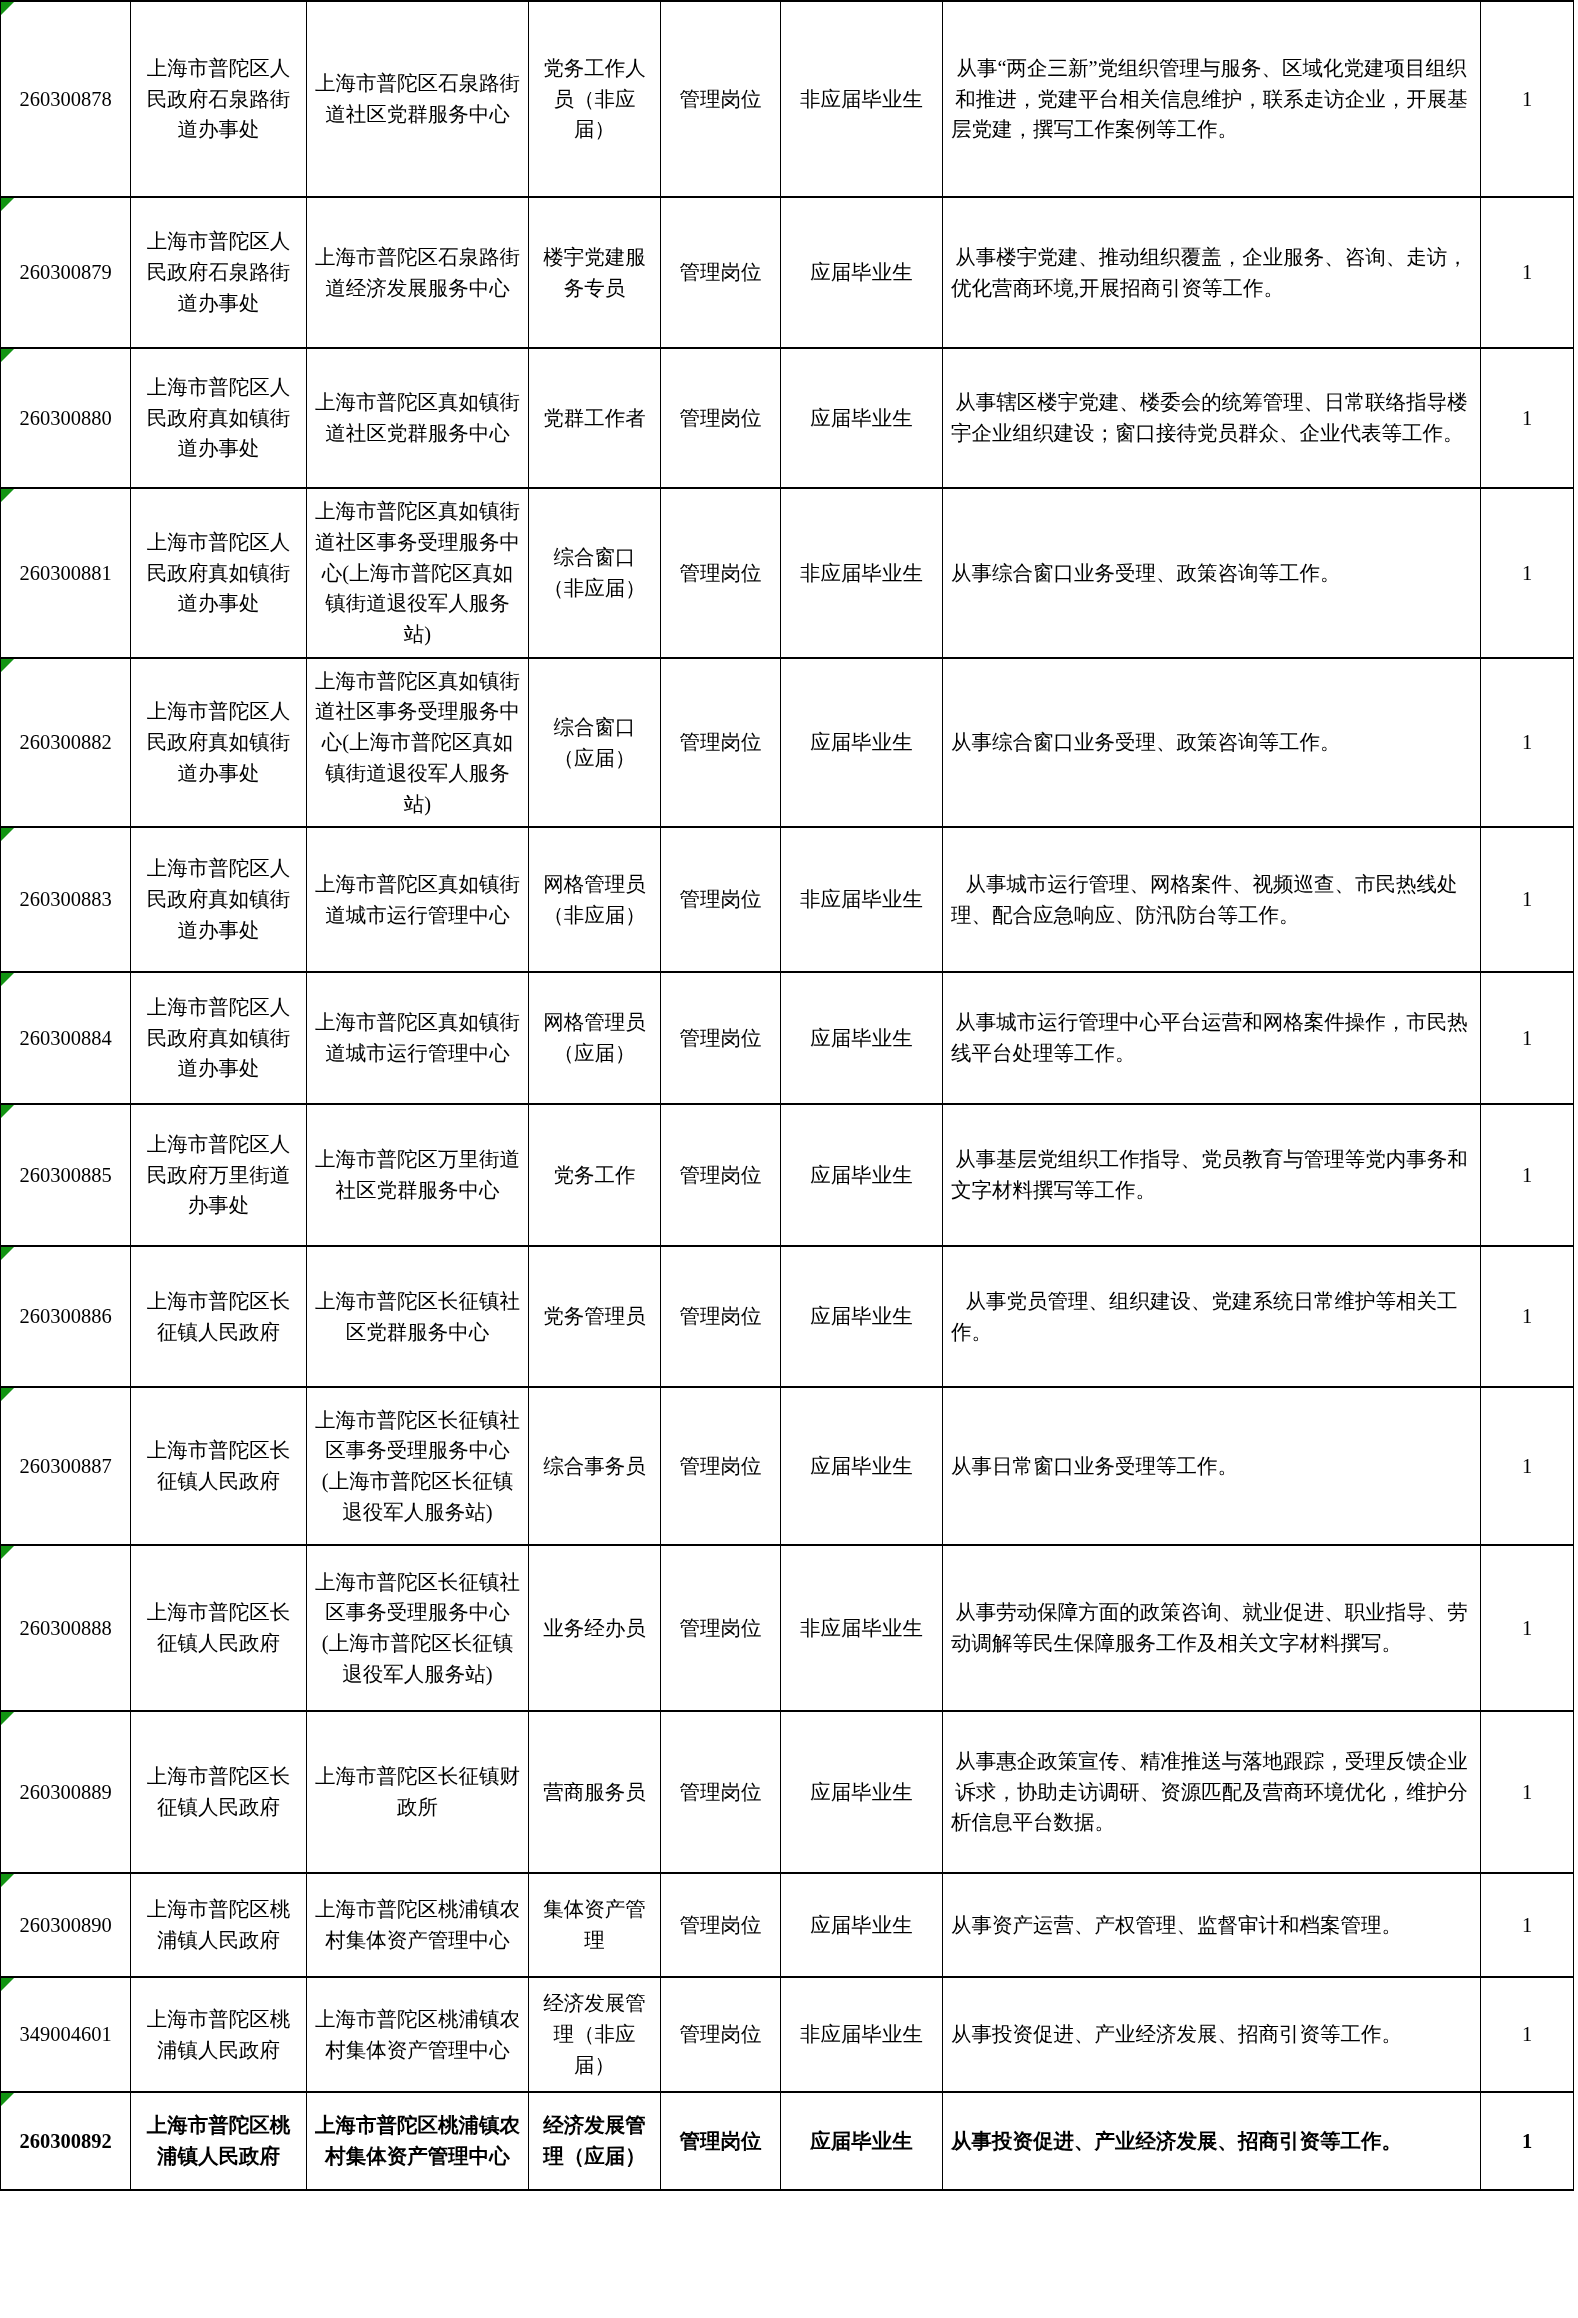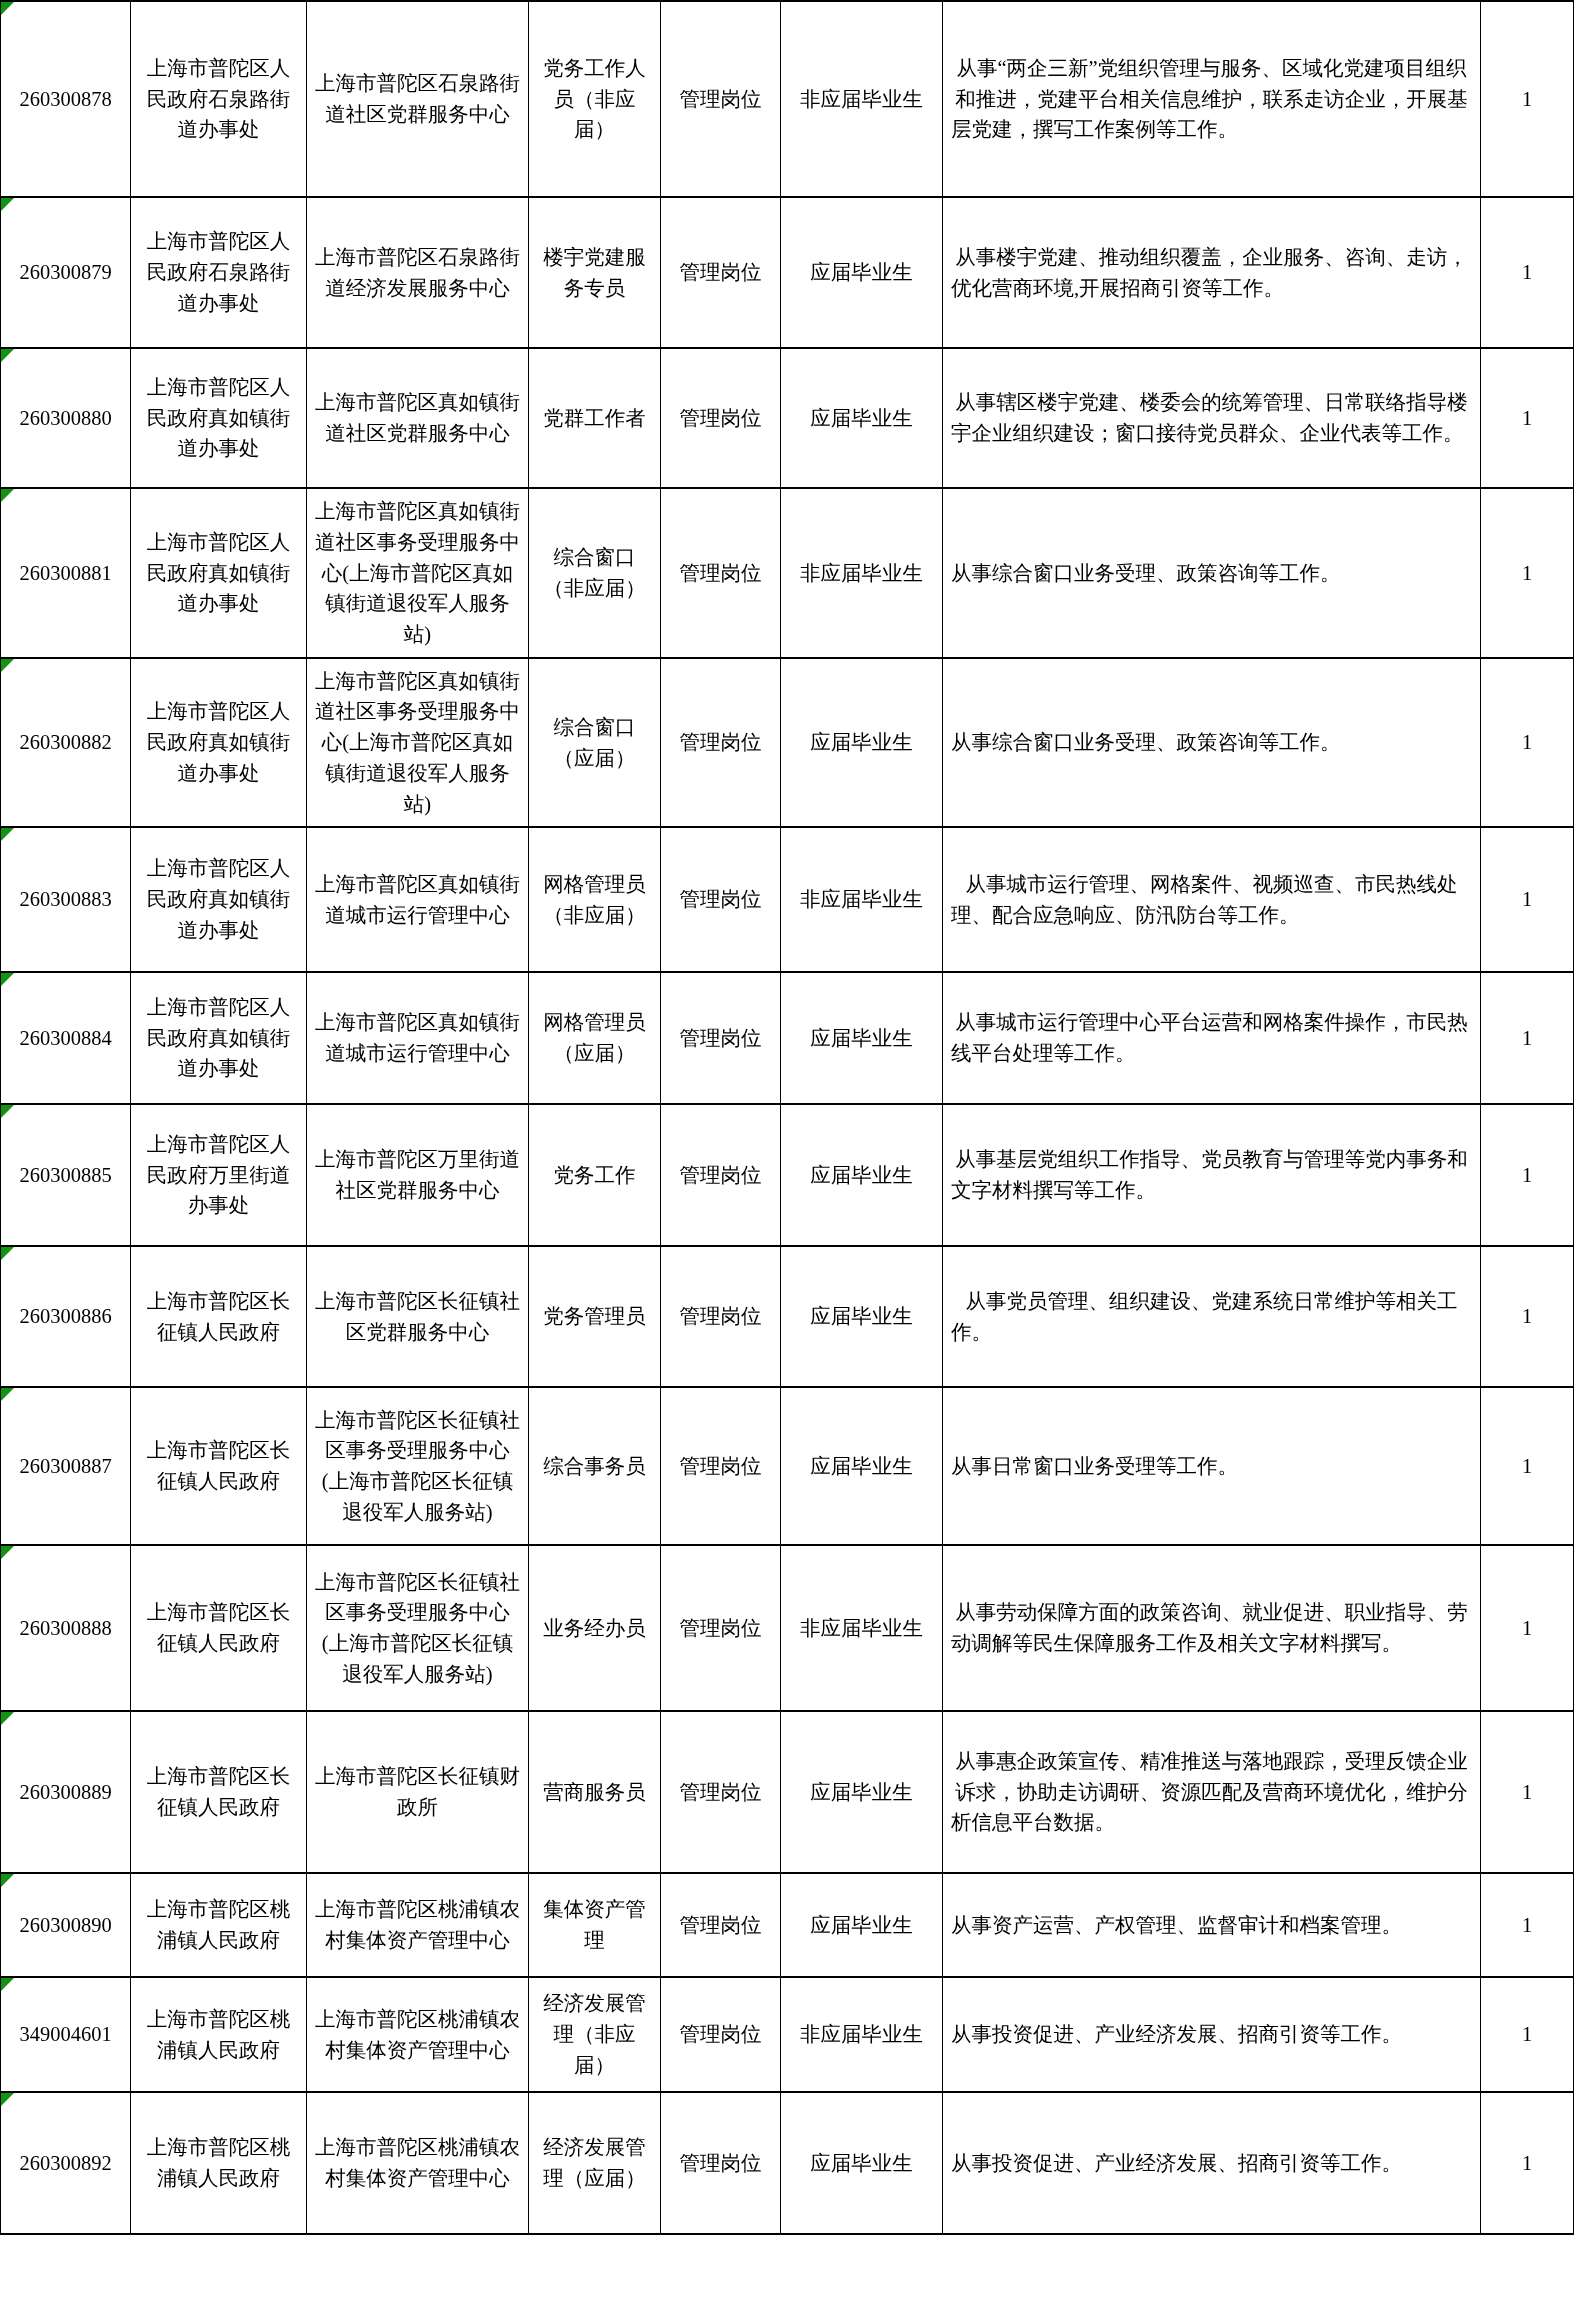--- a/index.html
+++ b/index.html
@@ -51,21 +51,21 @@
   tr:nth-child(5)  { height: 169px; }
   tr:nth-child(6)  { height: 145px; }
   tr:nth-child(7)  { height: 132px; }
   tr:nth-child(8)  { height: 142px; }
   tr:nth-child(9)  { height: 141px; }
   tr:nth-child(10) { height: 158px; }
   tr:nth-child(11) { height: 166px; }
   tr:nth-child(12) { height: 162px; }
   tr:nth-child(13) { height: 104px; }
   tr:nth-child(14) { height: 115px; }
-  tr:nth-child(15) { height: 142px; }
+  tr:nth-child(15) { height: 98px; font-weight: bold; }
   tr:nth-child(16) { height: 118px; }
 
   
   .corner-marker {
     position: absolute;
     top: 0;
     left: 0;
     width: 0;
     height: 0;
     border-top: 13.4px solid #129412;

